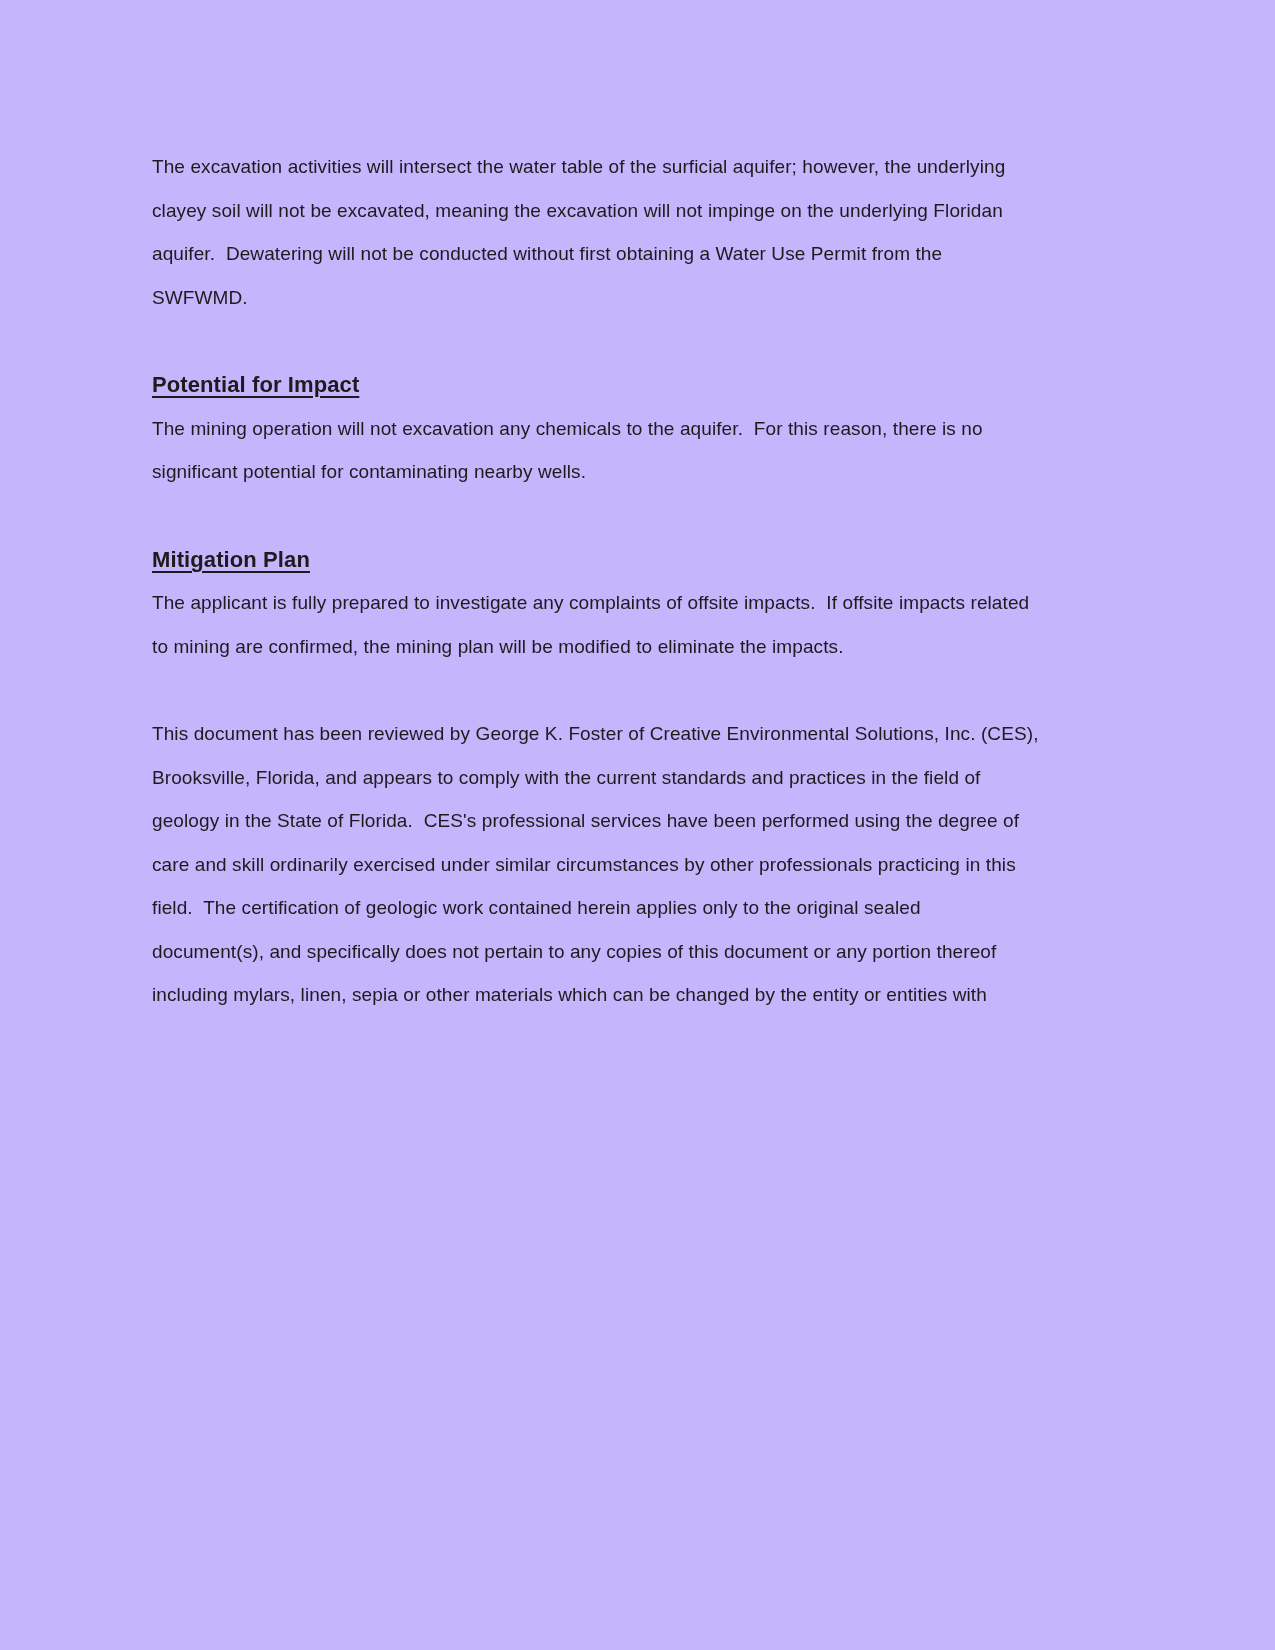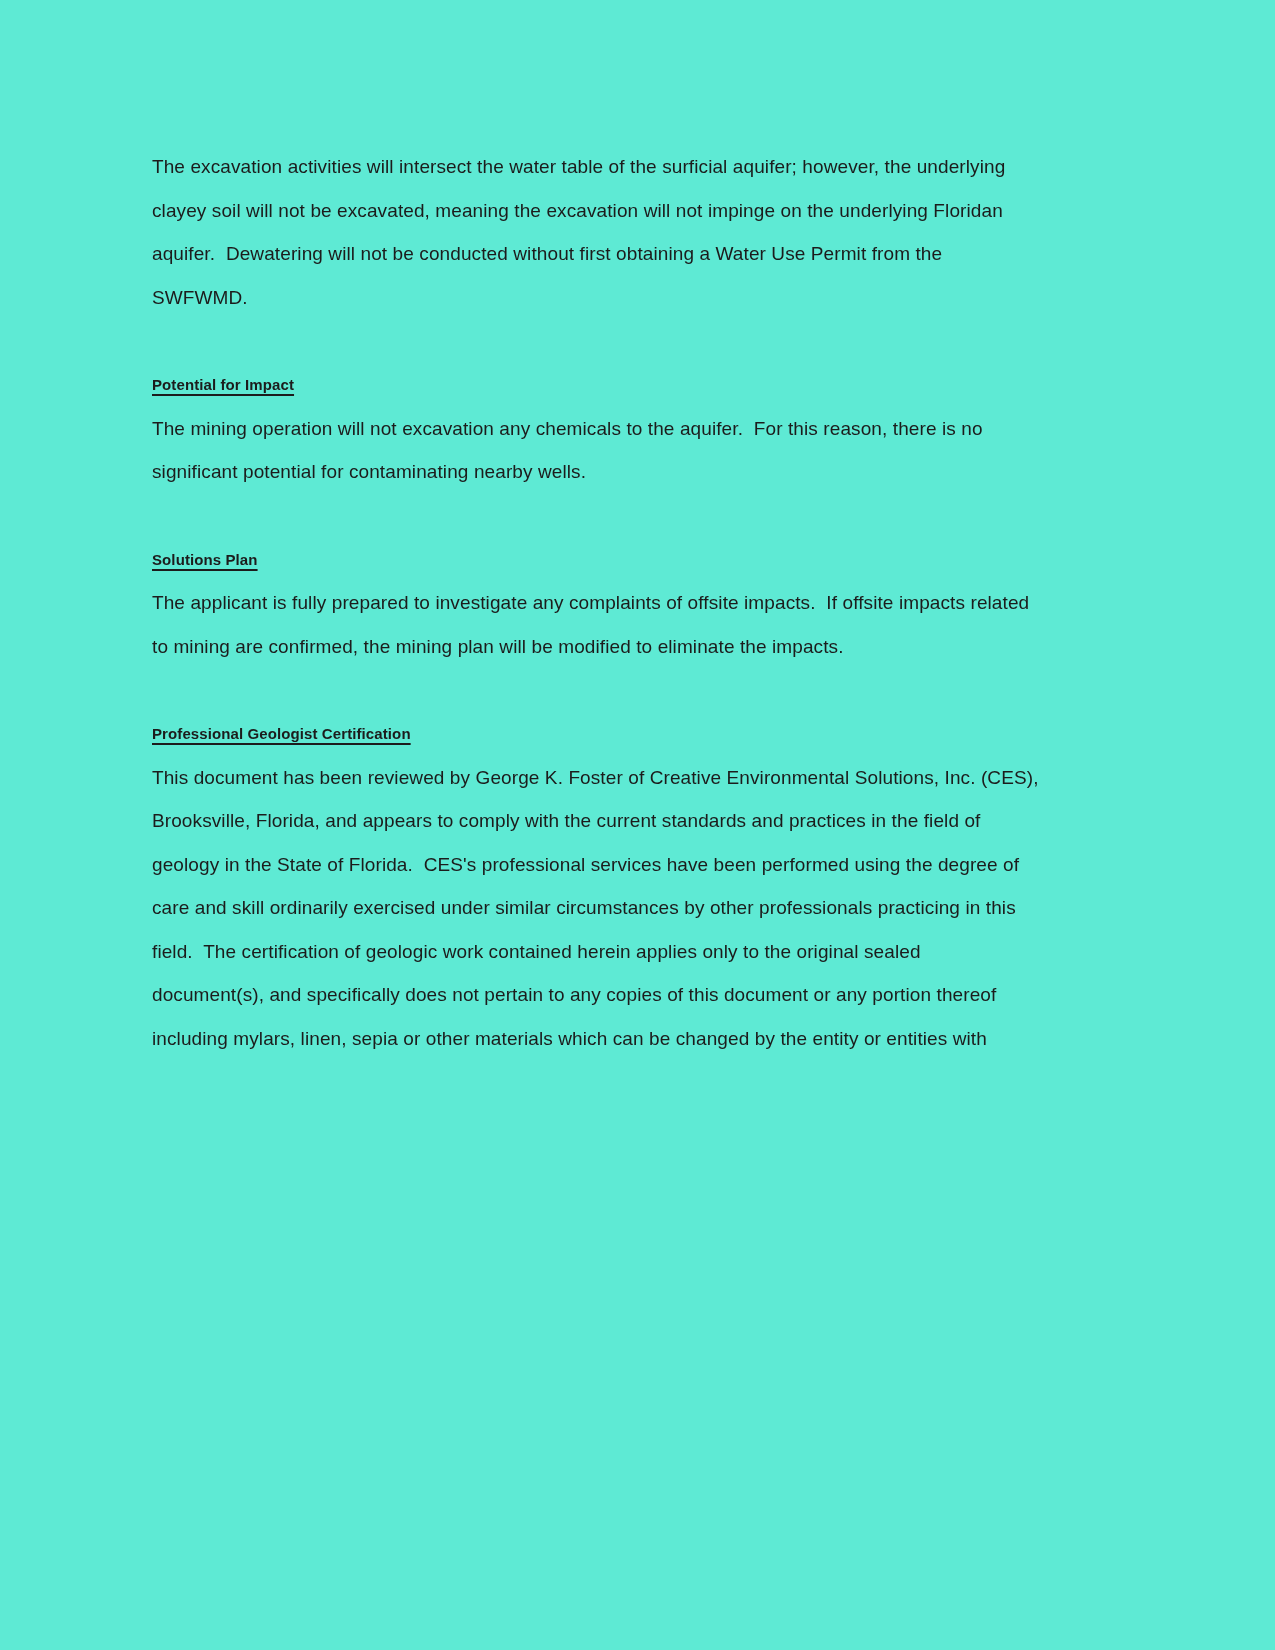--- a/index.html
+++ b/index.html
@@ -5,39 +5,39 @@
   html, body {
     margin: 0;
     padding: 0;
     background: #e8e8e8;
   }
   .page {
     position: relative;
     width: 1275px;
     height: 1650px;
     margin: 0 auto;
-    background: #5eead4;
+    background: #c4b5fd;
     overflow: hidden;
     box-sizing: border-box;
     padding: 145px 155px 0 152px;
     font-family: "Liberation Sans", "DejaVu Sans", sans-serif;
     color: #1c1c1c;
   }
   .doc-body {
     width: 968px;
   }
   .para {
     font-size: 19px;
     line-height: 43.5px;
     white-space: pre;
     margin: 0 0 44px 0;
     letter-spacing: 0.1px;
   }
   .heading {
-    font-size: 15px;
+    font-size: 22px;
     line-height: 43.5px;
     font-weight: bold;
     text-decoration: underline;
     text-decoration-thickness: 2px;
     text-underline-offset: 4px;
     margin: 0;
     letter-spacing: 0.1px;
   }
   .heading + .para {
     margin-top: 0;
@@ -55,26 +55,25 @@
 SWFWMD.</p>
 
 
     <h2 class="heading">Potential for Impact</h2>
 
 
     <p class="para">The mining operation will not excavation any chemicals to the aquifer.  For this reason, there is no
 significant potential for contaminating nearby wells.</p>
 
 
-    <h2 class="heading">Solutions Plan</h2>
+    <h2 class="heading">Mitigation Plan</h2>
 
     <p class="para">The applicant is fully prepared to investigate any complaints of offsite impacts.  If offsite impacts related
 to mining are confirmed, the mining plan will be modified to eliminate the impacts.</p>
 
-    <h2 class="heading">Professional Geologist Certification</h2>
 
     <p class="para">This document has been reviewed by George K. Foster of Creative Environmental Solutions, Inc. (CES),
 Brooksville, Florida, and appears to comply with the current standards and practices in the field of
 geology in the State of Florida.  CES's professional services have been performed using the degree of
 care and skill ordinarily exercised under similar circumstances by other professionals practicing in this
 field.  The certification of geologic work contained herein applies only to the original sealed
 document(s), and specifically does not pertain to any copies of this document or any portion thereof
 including mylars, linen, sepia or other materials which can be changed by the entity or entities with</p>
 
   </div>

